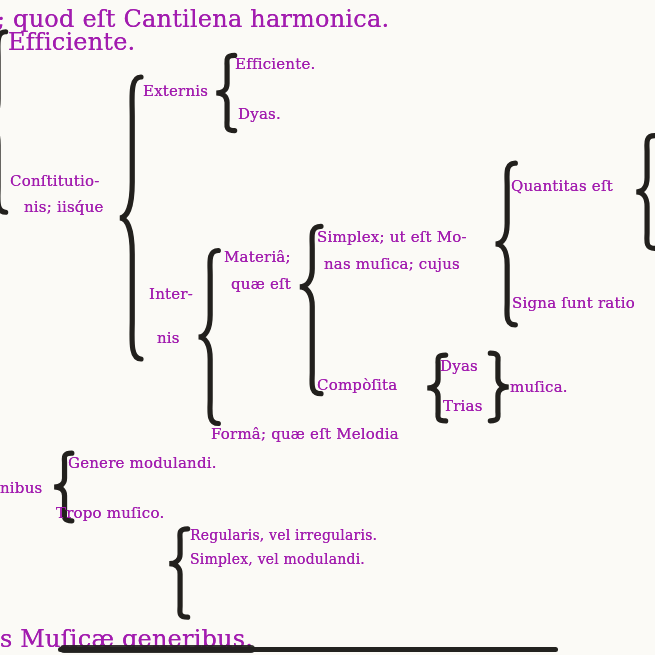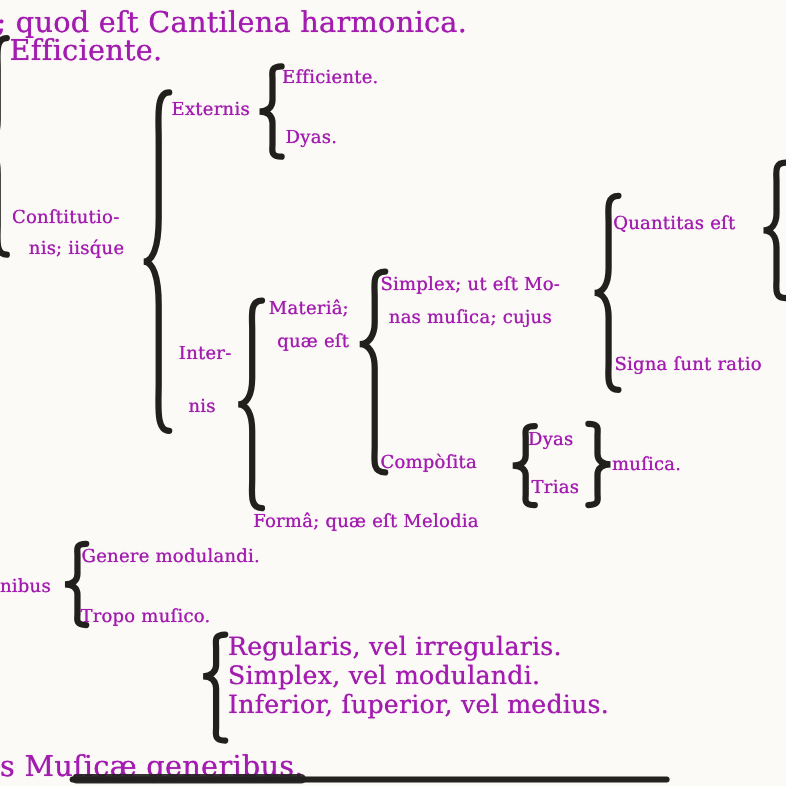--- a/index.html
+++ b/index.html
@@ -8,21 +8,21 @@
     background:#fbfaf6;
     font-family:"DejaVu Serif", serif;
     color:#a21caf;
   }
   .lbl{
     position:absolute;font-size:15px;line-height:1.05;white-space:nowrap;
     text-shadow:0 0 0.6px currentColor;
     letter-spacing:0.2px;
   }
   .fs24{font-size:24px}
-  .fs21{font-size:21px}
+  .fs21{font-size:14px}
   .brace{position:absolute;overflow:visible}
   .brace path{stroke:#22201d;stroke-width:5.2;fill:none;stroke-linecap:round;}
 
   
   .p-quod{left:-3px;top:7px}
   .p-cognitionis{left:8px;top:30px}
   .p-externis{left:143px;top:84px}
   .p-efficiente{left:235px;top:57px}
   .p-fine{left:238px;top:107px}
   .p-constitutio1{left:10px;top:174px}
@@ -35,21 +35,21 @@
   .p-simplex2{left:324px;top:257px}
   .p-quantitas{left:511px;top:179px}
   .p-signa{left:512px;top:296px}
   .p-composita{left:317px;top:378px}
   .p-dyas{left:440px;top:359px}
   .p-trias{left:443px;top:399px}
   .p-musica{left:510px;top:380px}
   .p-forma{left:211px;top:427px}
   .p-genere{left:68px;top:456px}
   .p-nibus{left:0px;top:481px}
-  .p-tropo{left:67px;top:506px}
+  .p-tropo{left:56px;top:506px}
   .p-cantus{left:0px;top:550px}
   .p-regularis{left:190px;top:528px}
   .p-simplexfig{left:190px;top:552px}
   .p-inferior{left:190px;top:576px}
   .p-mollis{left:190px;top:600px}
   .p-musicae{left:0px;top:627px}
 
   
   .b-left{left:-16px;top:26px;width:26px;height:192px}
   .b-constitutio{left:116px;top:68px;width:30px;height:300px}
@@ -134,20 +134,19 @@
   <div class="lbl p-forma">Formâ; quæ eſt Melodia</div>
 
   <div class="lbl p-musica">muſica.</div>
 
   <div class="lbl p-genere">Genere modulandi.</div>
   <div class="lbl p-nibus">nibus</div>
   <div class="lbl p-tropo">Tropo muſico.</div>
 
   <div class="lbl fs21 p-regularis">Regularis, vel irregularis.</div>
   <div class="lbl fs21 p-simplexfig">Simplex, vel modulandi.</div>
-  <div class="lbl fs21 p-inferior">Inferior, ſuperior, vel medius.</div>
 
   <div class="lbl fs24 p-musicae">s Muſicæ generibus.</div>
 
   <div class="scan-bar main"></div>
   <div class="scan-bar blob"></div>
 
 </div>
 
 </body></html>

